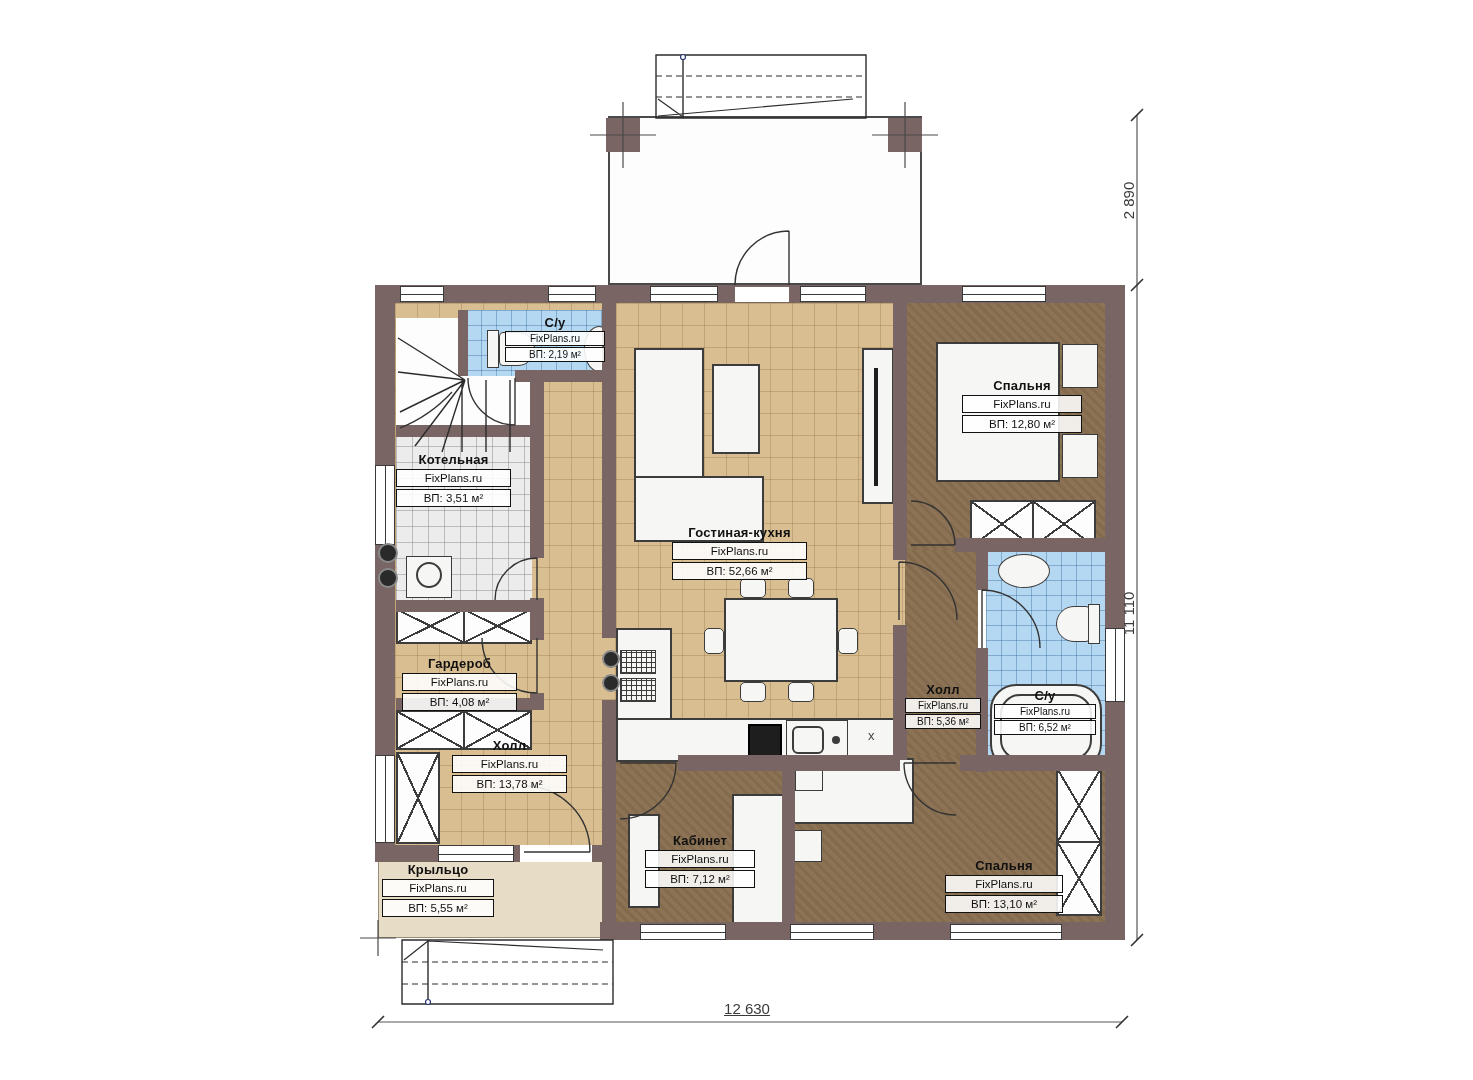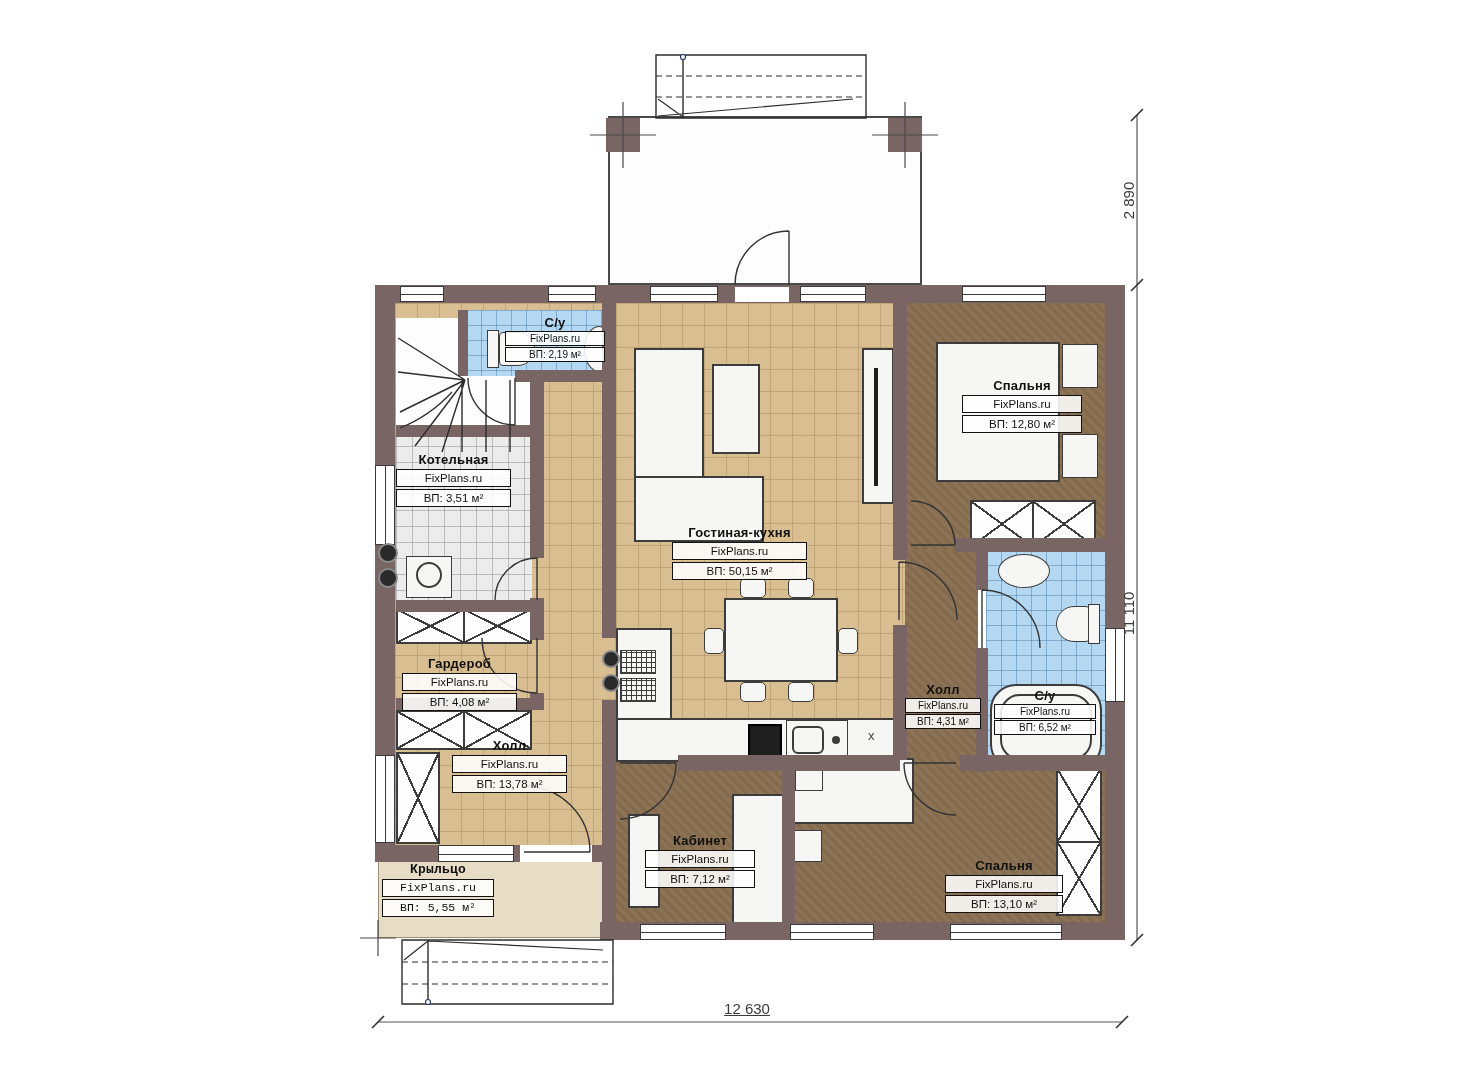--- a/index.html
+++ b/index.html
@@ -237,39 +237,39 @@
   <div class="room-label" style="left:402px;top:618px;width:115px;margin-top:38px;">
     <div class="room-name">Гардероб</div>
     <div class="label-box">FixPlans.ru</div>
     <div class="label-box">ВП: 4,08 м²</div>
   </div>
   <div class="room-label" style="left:452px;top:738px;width:115px;">
     <div class="room-name">Холл</div>
     <div class="label-box">FixPlans.ru</div>
     <div class="label-box">ВП: 13,78 м²</div>
   </div>
-  <div class="room-label" style="left:382px;top:862px;width:112px;font-family:Liberation Mono, monospace;">
+  <div class="room-label" style="left:382px;top:862px;width:112px;">
     <div class="room-name">Крыльцо</div>
     <div class="label-box">FixPlans.ru</div>
     <div class="label-box">ВП: 5,55 м²</div>
   </div>
   <div class="room-label" style="left:672px;top:525px;width:135px;">
     <div class="room-name">Гостиная-кухня</div>
     <div class="label-box">FixPlans.ru</div>
-    <div class="label-box">ВП: 50,15 м²</div>
+    <div class="label-box">ВП: 52,66 м²</div>
   </div>
   <div class="room-label" style="left:962px;top:378px;width:120px;">
     <div class="room-name">Спальня</div>
     <div class="label-box">FixPlans.ru</div>
     <div class="label-box">ВП: 12,80 м²</div>
   </div>
   <div class="room-label small" style="left:905px;top:682px;width:76px;">
     <div class="room-name">Холл</div>
     <div class="label-box">FixPlans.ru</div>
-    <div class="label-box">ВП: 4,31 м²</div>
+    <div class="label-box">ВП: 5,36 м²</div>
   </div>
   <div class="room-label small" style="left:994px;top:688px;width:102px;">
     <div class="room-name">С/у</div>
     <div class="label-box">FixPlans.ru</div>
     <div class="label-box">ВП: 6,52 м²</div>
   </div>
   <div class="room-label" style="left:645px;top:833px;width:110px;">
     <div class="room-name">Кабинет</div>
     <div class="label-box">FixPlans.ru</div>
     <div class="label-box">ВП: 7,12 м²</div>

